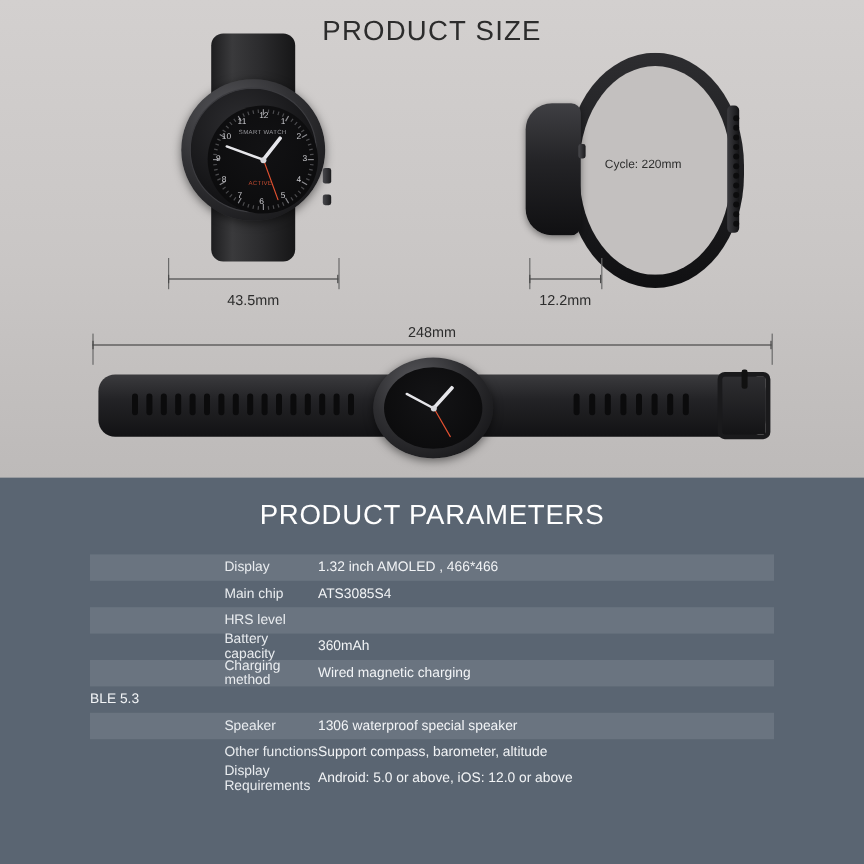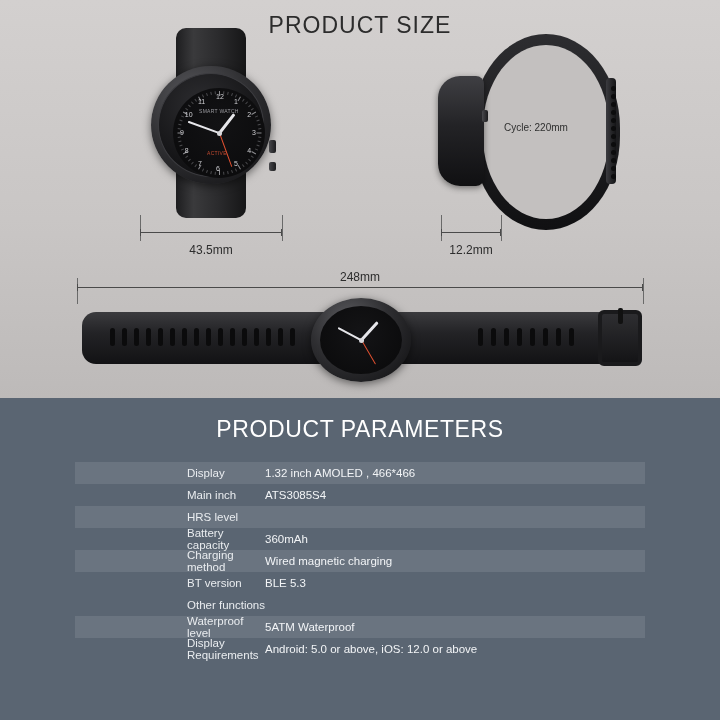--- a/index.html
+++ b/index.html
@@ -78,21 +78,21 @@
     border-radius: 50%; background: #d8d8dc;
   }
   .sub-label { position: absolute; color: #9b9ba0; font-size: 5px; letter-spacing: .3px; }
   .crown {
     position: absolute; right: -5px; top: 74px;
     width: 7px; height: 13px; border-radius: 2px;
     background: linear-gradient(90deg,#48484c,#1c1c1e);
   }
   .crown.small { top: 96px; height: 9px; }
   
-  .watch-side { position: absolute; left: 438px; top: 34px; width: 180px; height: 180px; }
+  .watch-side { position: absolute; left: 438px; top: 44px; width: 180px; height: 180px; }
   .side-case {
     position: absolute; left: 0; top: 42px; width: 46px; height: 110px;
     border-radius: 22px 8px 8px 22px;
     background: linear-gradient(180deg,#3f3f43 0%, #232326 45%, #101012 100%);
     box-shadow: 0 2px 6px rgba(0,0,0,.45);
   }
   .side-case:after {
     content:""; position: absolute; right: -4px; top: 34px;
     width: 6px; height: 12px; border-radius: 2px;
     background: linear-gradient(90deg,#4a4a4e,#1b1b1d);
@@ -372,44 +372,44 @@
   </div>
 
   <div class="param-section">
     <div class="param-title">PRODUCT PARAMETERS</div>
     <div class="table" id="param-table">
         <div class="row alt">
           <div class="cell-k">Display</div>
           <div class="cell-v">1.32 inch AMOLED , 466*466</div>
         </div>
         <div class="row">
-          <div class="cell-k">Main inch</div>
+          <div class="cell-k">Main chip</div>
           <div class="cell-v">ATS3085S4</div>
         </div>
         <div class="row alt">
           <div class="cell-k">HRS  level</div>
         </div>
         <div class="row">
           <div class="cell-k">Battery capacity</div>
           <div class="cell-v">360mAh</div>
         </div>
         <div class="row alt">
           <div class="cell-k">Charging method</div>
           <div class="cell-v">Wired magnetic charging</div>
         </div>
         <div class="row">
-          <div class="cell-k">BT version</div>
           <div class="cell-v">BLE 5.3</div>
+        </div>
+        <div class="row alt">
+          <div class="cell-k">Speaker</div>
+          <div class="cell-v">1306 waterproof special speaker</div>
         </div>
         <div class="row">
           <div class="cell-k">Other functions</div>
-        </div>
-        <div class="row alt">
-          <div class="cell-k">Waterproof level</div>
-          <div class="cell-v">5ATM Waterproof</div>
+          <div class="cell-v">Support compass, barometer, altitude</div>
         </div>
         <div class="row">
           <div class="cell-k">Display Requirements</div>
           <div class="cell-v">Android: 5.0 or above, iOS: 12.0 or above</div>
         </div>
       </div>
   </div>
 
 </div>
 

